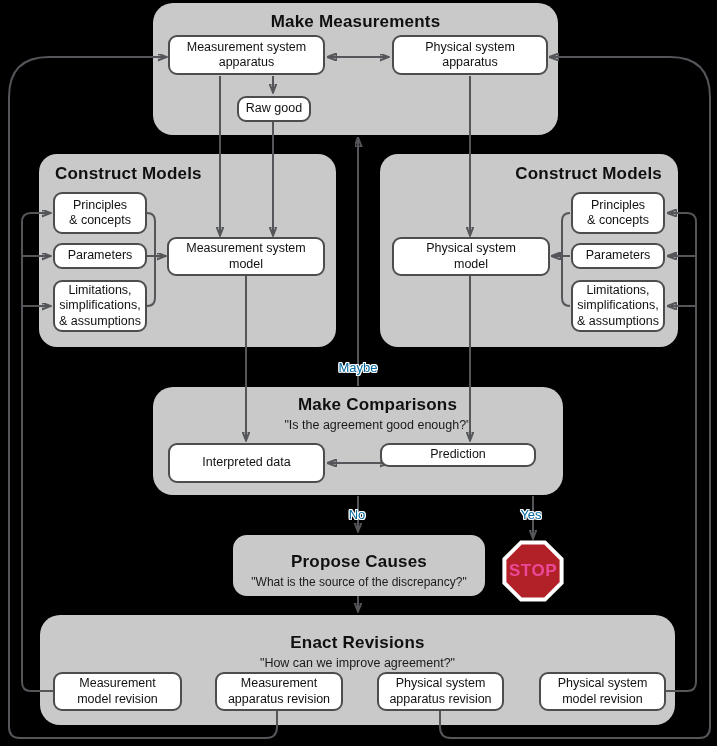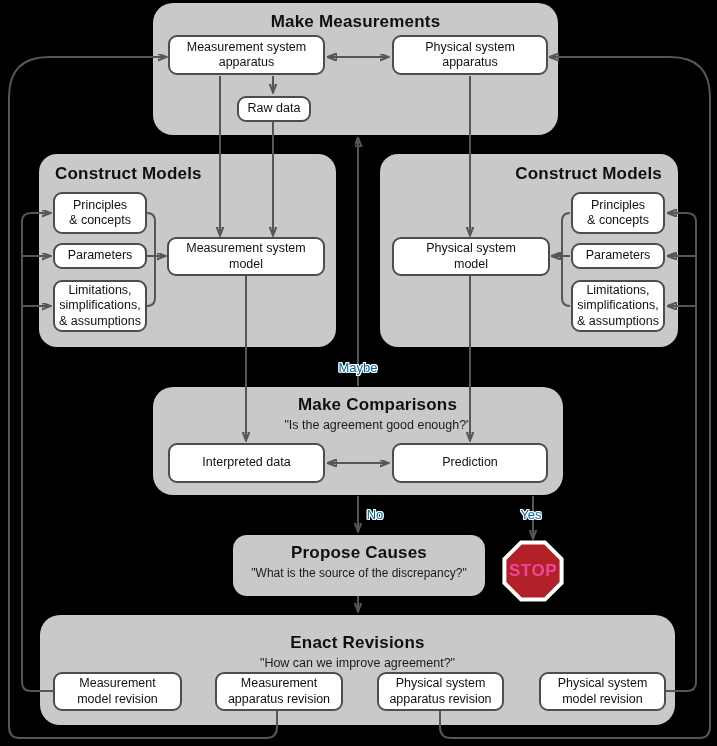--- a/index.html
+++ b/index.html
@@ -47,21 +47,21 @@
 
   <div class="panel" style="left:380px;top:154px;width:298px;height:193px;border-radius:18px;">
     <div class="title title-abs" style="right:16px;top:10px;text-align:right;">Construct Models</div>
   </div>
 
   <div class="panel centered" style="left:153px;top:387px;width:410px;height:108px;border-radius:20px;padding-top:8px;padding-left:39px;">
     <div class="title">Make Comparisons</div>
     <div class="subtitle">"Is the agreement good enough?"</div>
   </div>
 
-  <div class="panel centered" style="left:233px;top:535px;width:252px;height:61px;border-radius:14px;padding-top:8px;">
+  <div class="panel centered" style="left:233px;top:535px;width:252px;height:61px;border-radius:14px;padding-top:17px;">
     <div class="title">Propose Causes</div>
     <div class="subtitle" style="font-size:12px;">"What is the source of the discrepancy?"</div>
   </div>
 
   <div class="panel centered" style="left:40px;top:615px;width:635px;height:110px;border-radius:20px;padding-top:18px;">
     <div class="title">Enact Revisions</div>
     <div class="subtitle">"How can we improve agreement?"</div>
   </div>
 
   <svg class="connections" width="717" height="746" viewBox="0 0 717 746">
@@ -93,54 +93,54 @@
     <path d="M696,256H668" marker-end="url(#ah)"></path>
     <path d="M696,306H668" marker-end="url(#ah)"></path>
     <path d="M277,710V727Q277,738 266,738H20Q9,738 9,727V97Q9,57 49,57H166" marker-end="url(#ah)"></path>
     <path d="M440,710V727Q440,738 451,738H699Q710,738 710,727V97Q710,57 670,57H550" marker-end="url(#ah)"></path>
   </svg>
 
   <div class="node" style="left:168px;top:35px;width:157px;height:40px;">Measurement system
 apparatus</div>
   <div class="node" style="left:392px;top:35px;width:156px;height:40px;">Physical system
 apparatus</div>
-  <div class="node" style="left:237px;top:96px;width:74px;height:26px;">Raw data</div>
+  <div class="node" style="left:237px;top:96px;width:74px;height:26px;">Raw good</div>
 
   <div class="node" style="left:53px;top:192px;width:94px;height:42px;">Principles
 &amp; concepts</div>
   <div class="node" style="left:53px;top:243px;width:94px;height:26px;">Parameters</div>
   <div class="node" style="left:53px;top:280px;width:94px;height:52px;">Limitations,
 simplifications,
 &amp; assumptions</div>
   <div class="node" style="left:167px;top:237px;width:158px;height:39px;">Measurement system
 model</div>
 
   <div class="node" style="left:392px;top:237px;width:158px;height:39px;">Physical system
 model</div>
   <div class="node" style="left:571px;top:192px;width:94px;height:42px;">Principles
 &amp; concepts</div>
   <div class="node" style="left:571px;top:243px;width:94px;height:26px;">Parameters</div>
   <div class="node" style="left:571px;top:280px;width:94px;height:52px;">Limitations,
 simplifications,
 &amp; assumptions</div>
 
   <div class="node" style="left:168px;top:443px;width:157px;height:40px;text-align:center;">Interpreted data</div>
-  <div class="node" style="left:392px;top:443px;width:156px;height:40px;">Prediction</div>
+  <div class="node" style="left:380px;top:443px;width:156px;height:24px;">Prediction</div>
 
   <div class="node" style="left:53px;top:672px;width:129px;height:39px;">Measurement
 model revision</div>
   <div class="node" style="left:215px;top:672px;width:128px;height:39px;">Measurement
 apparatus revision</div>
   <div class="node" style="left:377px;top:672px;width:127px;height:39px;">Physical system
 apparatus revision</div>
   <div class="node" style="left:539px;top:672px;width:127px;height:39px;">Physical system
 model revision</div>
 
   <span class="edge-label" style="left:358px;top:367px;">Maybe</span>
-  <span class="edge-label" style="left:375px;top:514px;">No</span>
+  <span class="edge-label" style="left:357px;top:514px;">No</span>
   <span class="edge-label" style="left:531px;top:514px;">Yes</span>
 
   <svg class="stop-wrap" viewBox="0 0 66 66">
     <polygon points="44.9,4.4 21.1,4.4 4.4,21.1 4.4,44.9 21.1,61.6 44.9,61.6 61.6,44.9 61.6,21.1" fill="#b22128" stroke="#ffffff" stroke-width="4" stroke-linejoin="miter"></polygon>
   </svg>
   <div class="stop-label">STOP</div>
 
 </div>
 
 </body></html>

